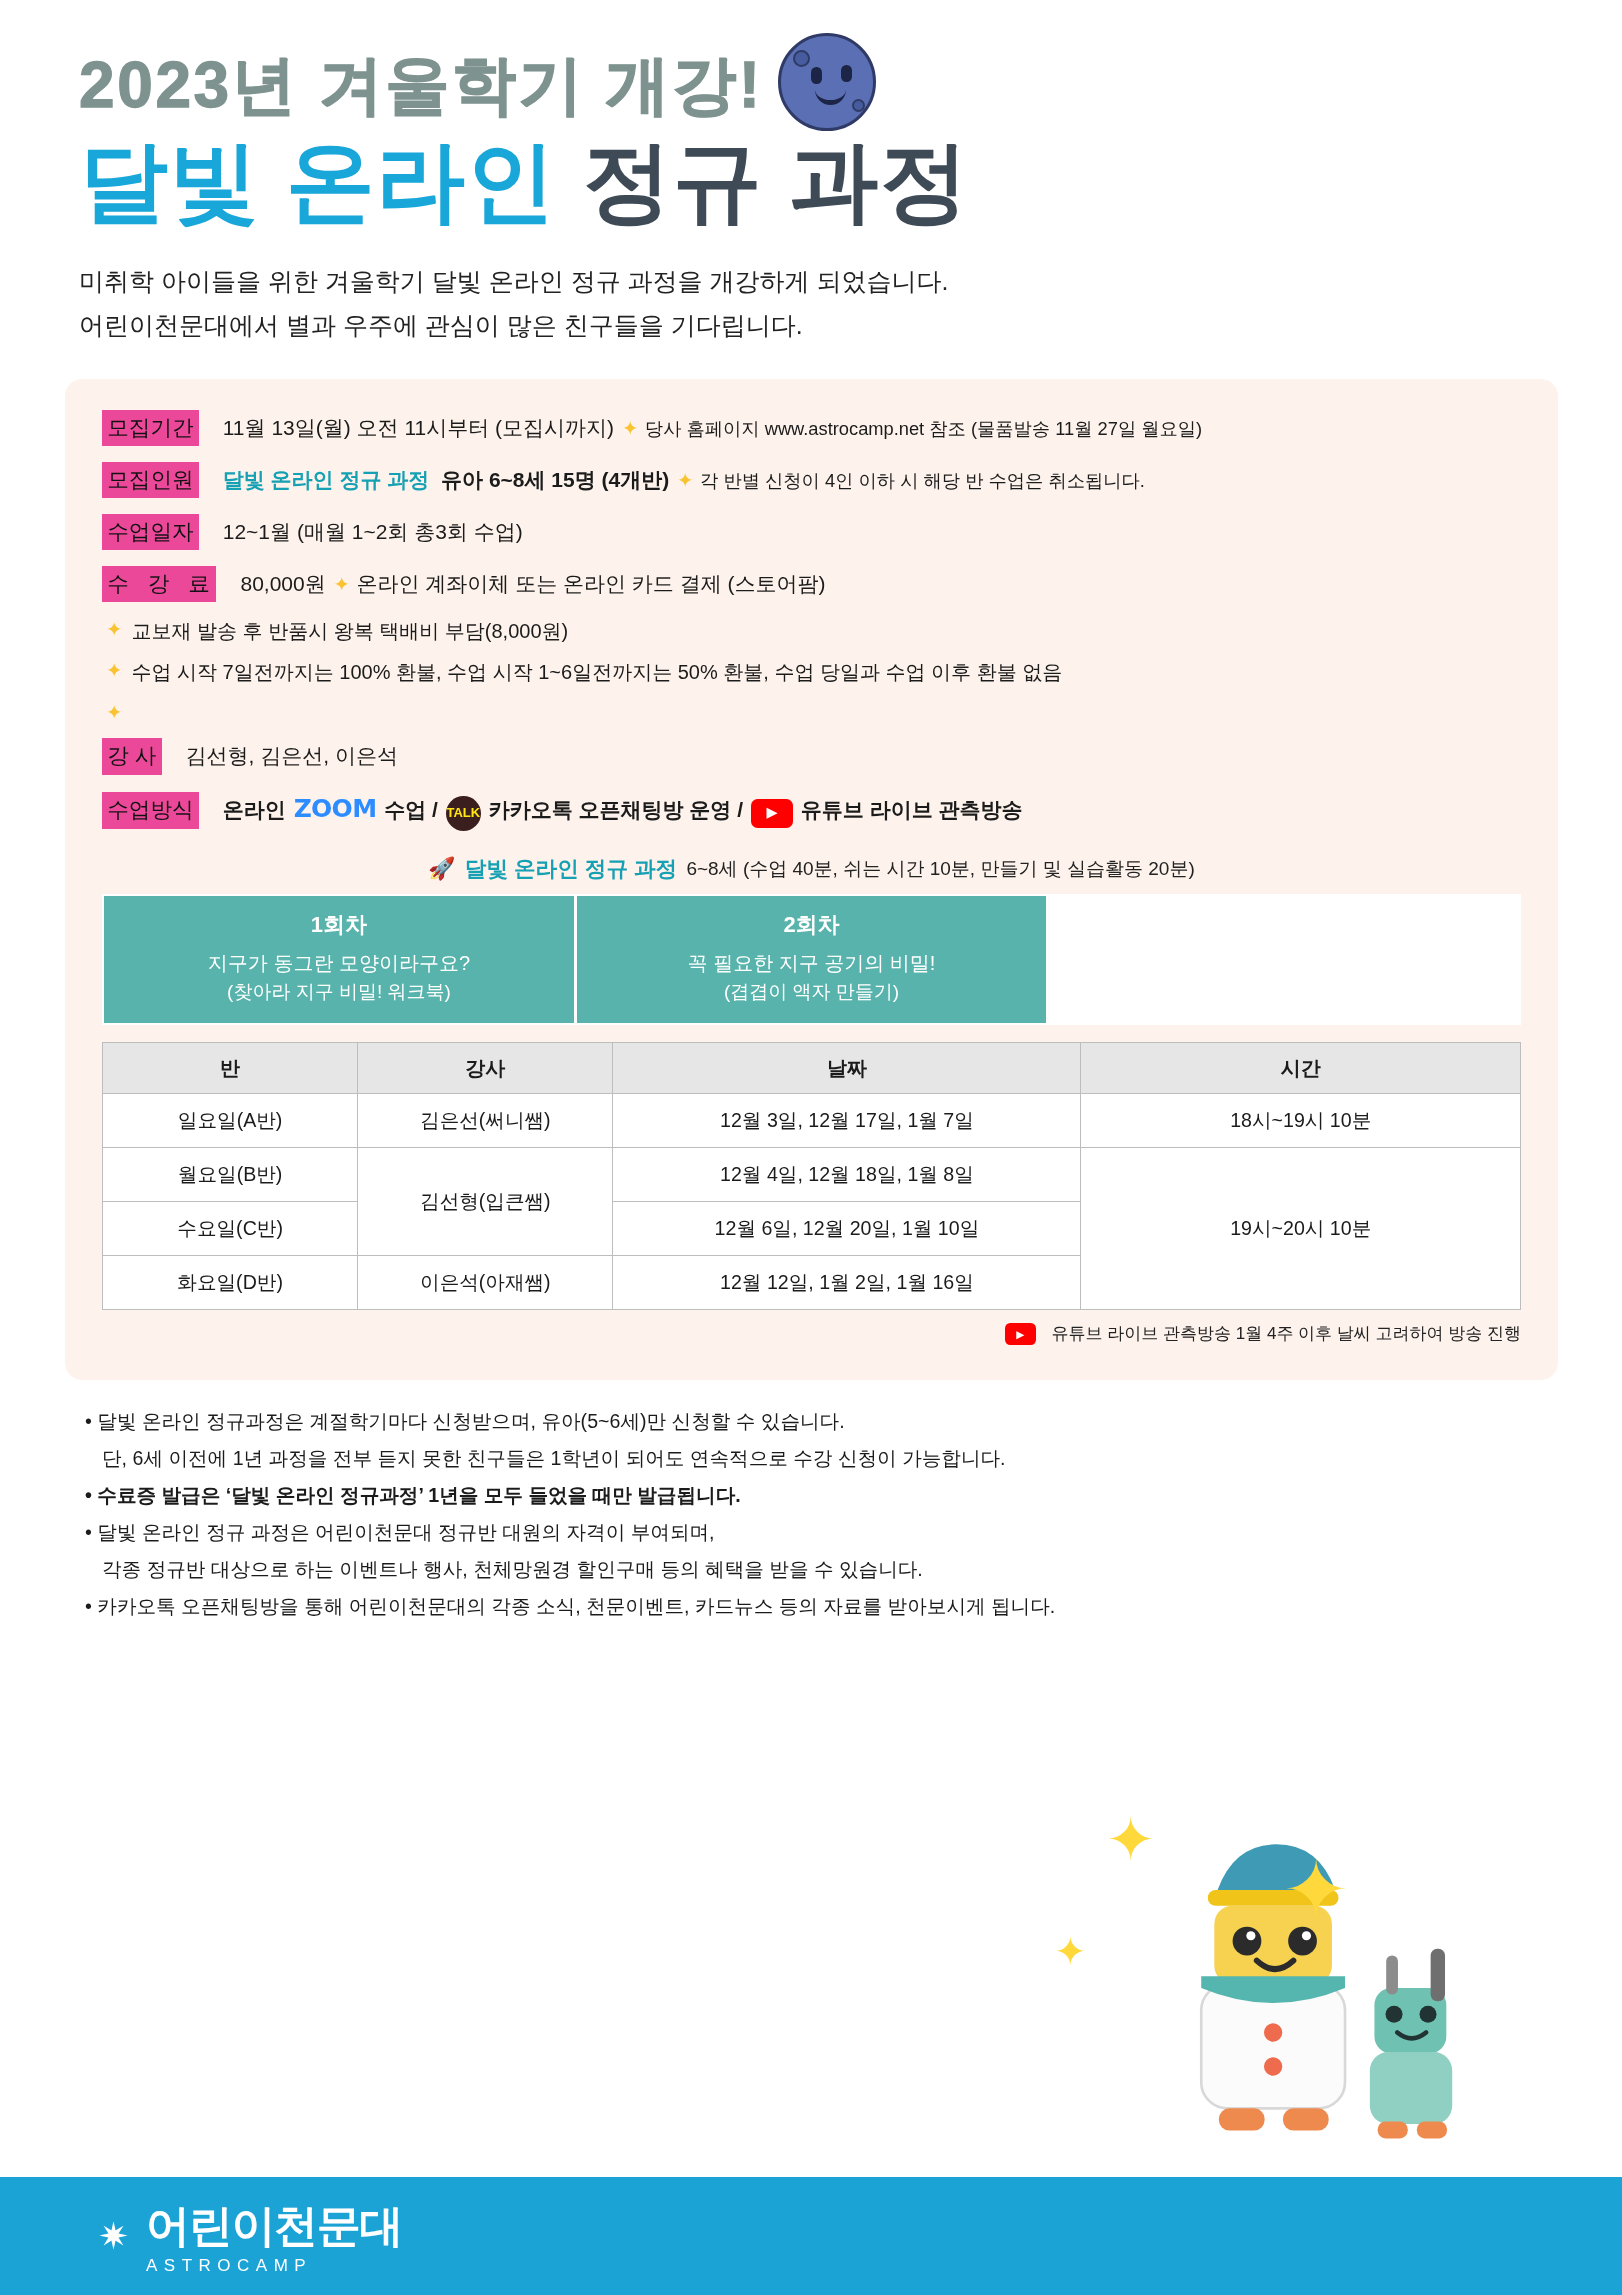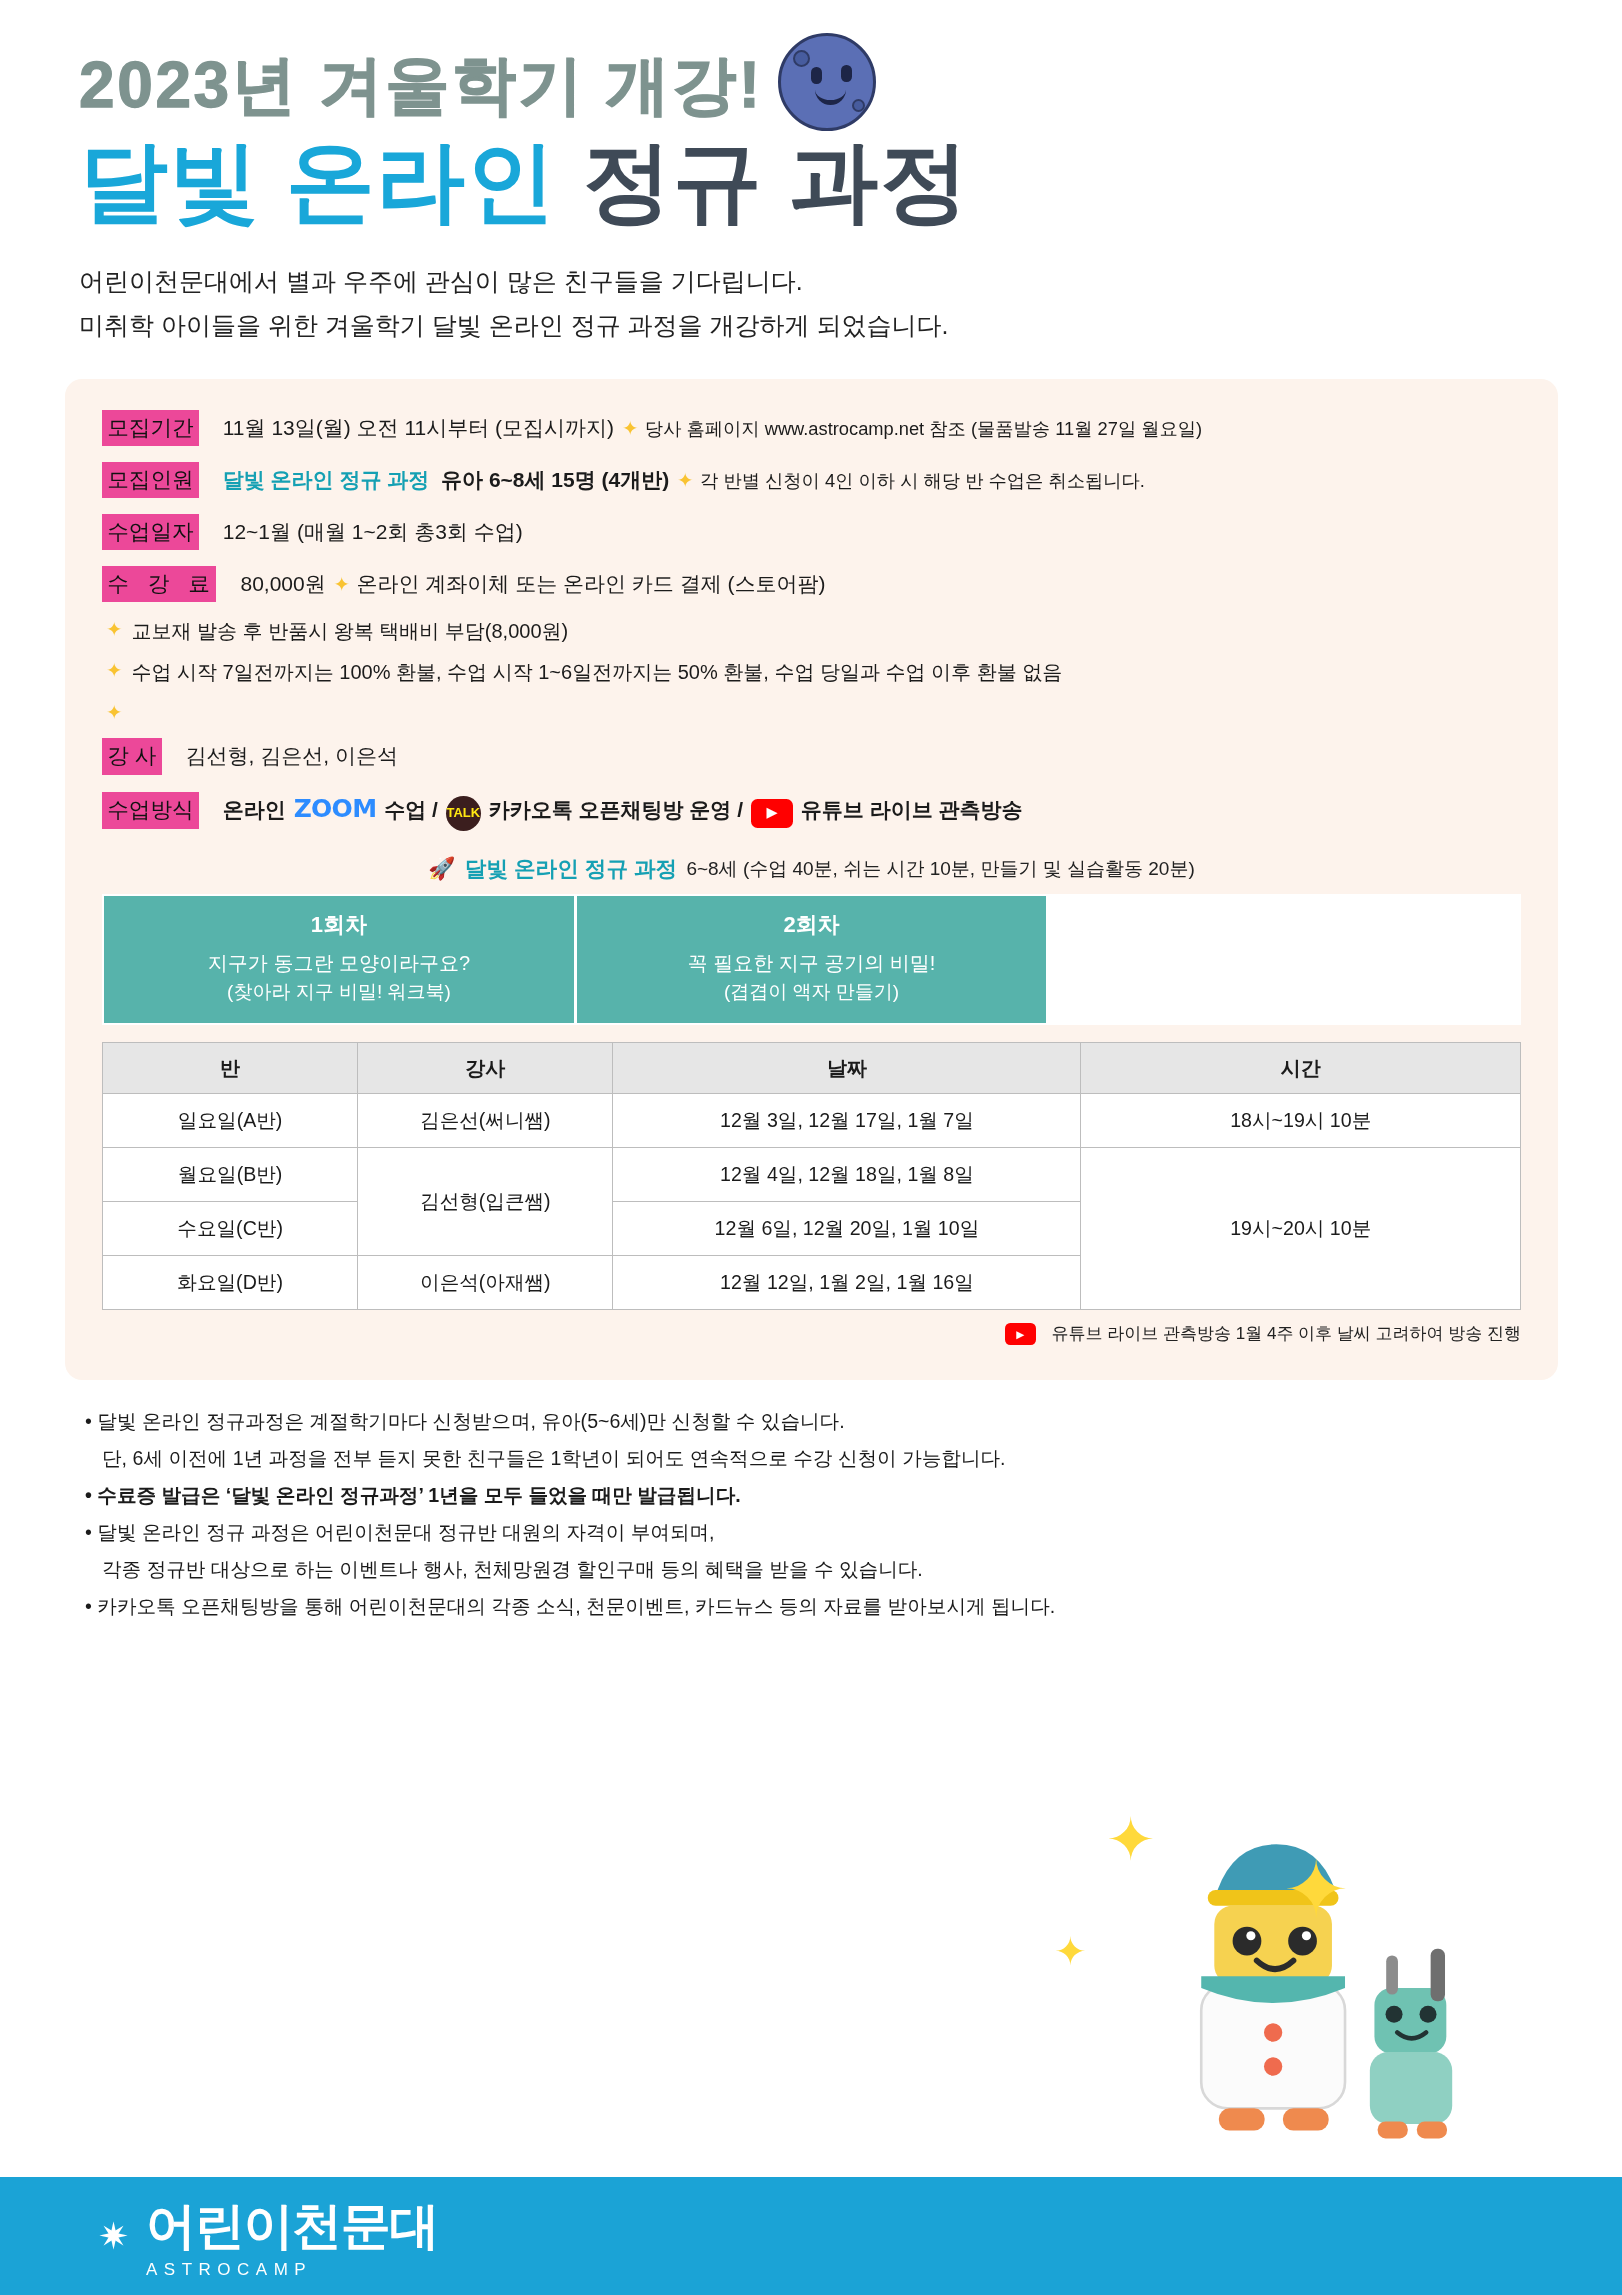--- a/index.html
+++ b/index.html
@@ -177,21 +177,21 @@
   .mascots { position: absolute; right: 98px; bottom: 137px; width: 458px; height: 366px; z-index: 1; }
   .spark { position: absolute; color: #ffd93b; }
 
   
   .footer {
     position: absolute; left: 0; bottom: 0; width: 100%; height: 118px;
     background: #1ba3d6; display: flex; align-items: center; padding-left: 98px;
     gap: 17px;
   }
   .footer .logo-star { color: #fff; font-size: 37px; }
-  .footer .logo-main { color: #fff; font-size: 50px; font-weight: bold; letter-spacing: -1.3px; }
+  .footer .logo-main { color: #fff; font-size: 44px; font-weight: bold; letter-spacing: -1.3px; }
   .footer .logo-sub { color: #fff; font-size: 17px; letter-spacing: 6.5px; }
 </style>
 </head>
 <body>
 
 <div class="header">
   <div class="title-wrap1">
     <div class="title-line1">2023년 겨울학기 개강!</div>
     <div class="moon-badge">
       <div class="crater c1"></div>
@@ -199,22 +199,22 @@
       <div class="eye l"></div>
       <div class="eye r"></div>
       <div class="mouth"></div>
     </div>
   </div>
   <div class="title-line2">
     <span class="t-blue">달빛 온라인</span>
     <span class="t-dark">정규 과정</span>
   </div>
   <div class="subtitle">
+    <div>미취학 아이들을 위한 겨울학기 달빛 온라인 정규 과정을 개강하게 되었습니다.</div>
     <div>어린이천문대에서 별과 우주에 관심이 많은 친구들을 기다립니다.</div>
-    <div>미취학 아이들을 위한 겨울학기 달빛 온라인 정규 과정을 개강하게 되었습니다.</div>
   </div>
 </div>
 
 <div class="panel">
 
   <div class="info-row">
     <span class="tag">모집기간</span>
     <span class="info-text">11월 13일(월) 오전 11시부터 (모집시까지)</span>
     <span class="star">✦</span>
     <span class="info-text small">당사 홈페이지 www.astrocamp.net 참조 (물품발송 11월 27일 월요일)</span>

